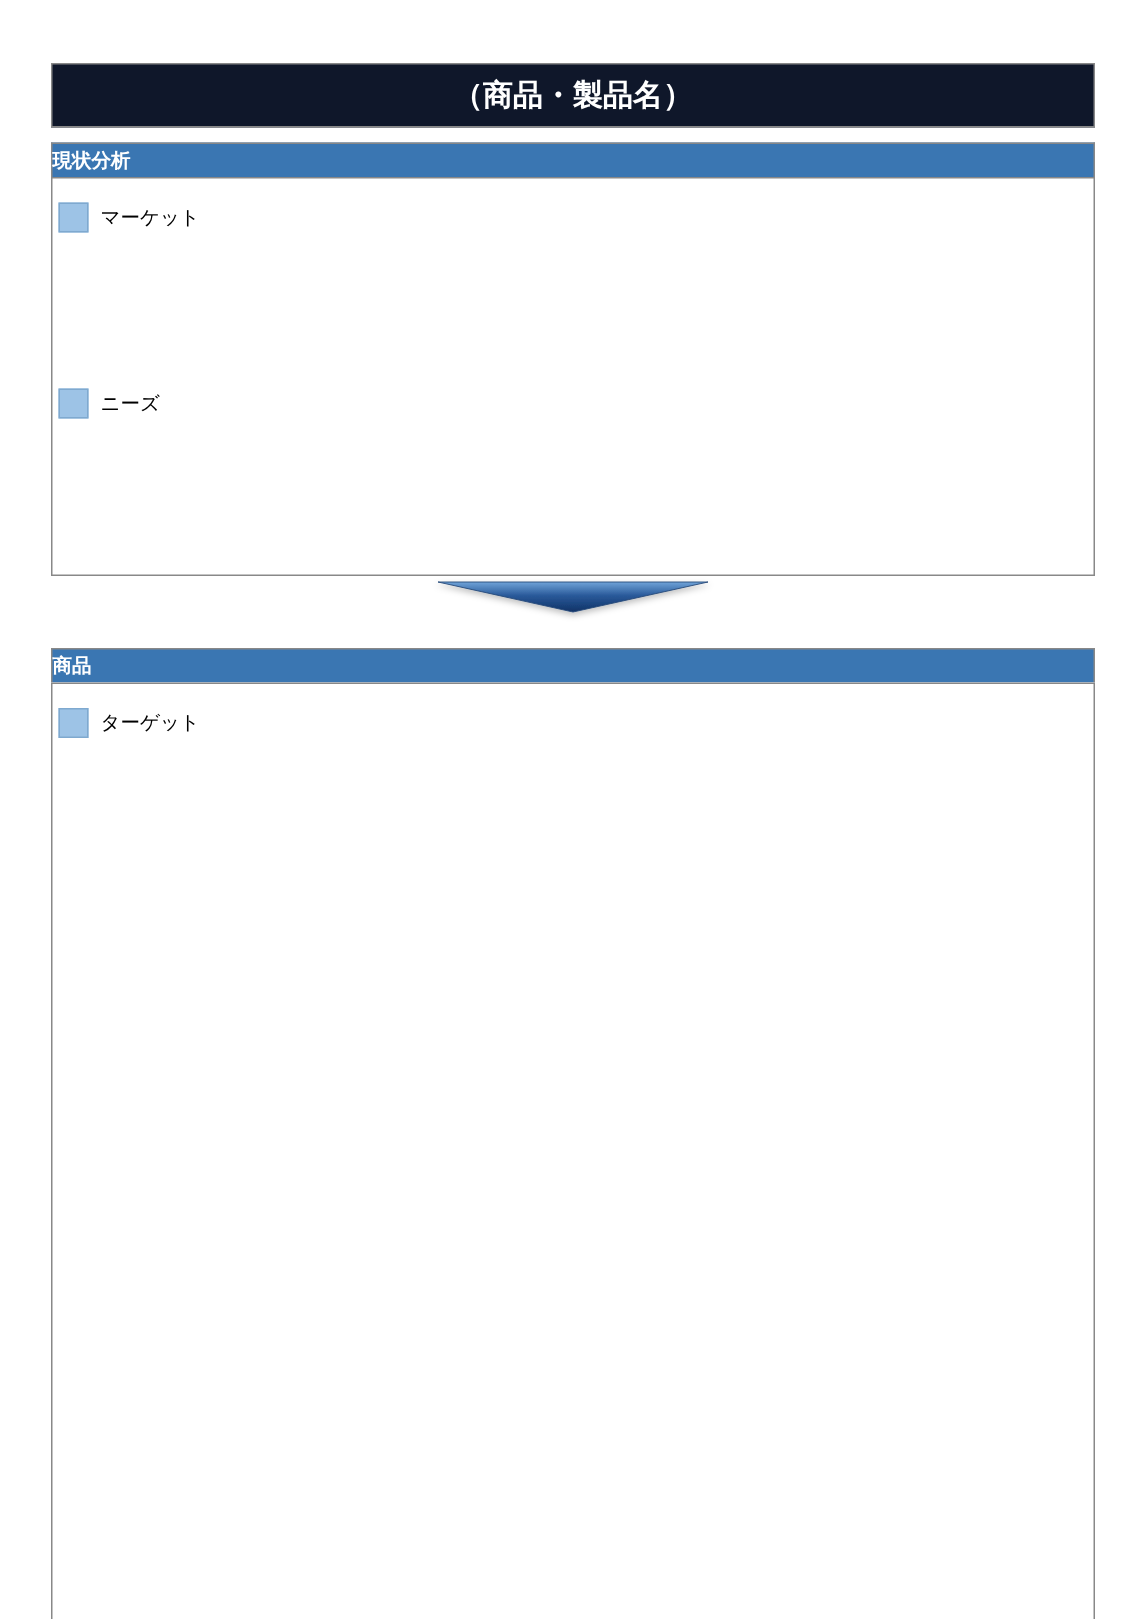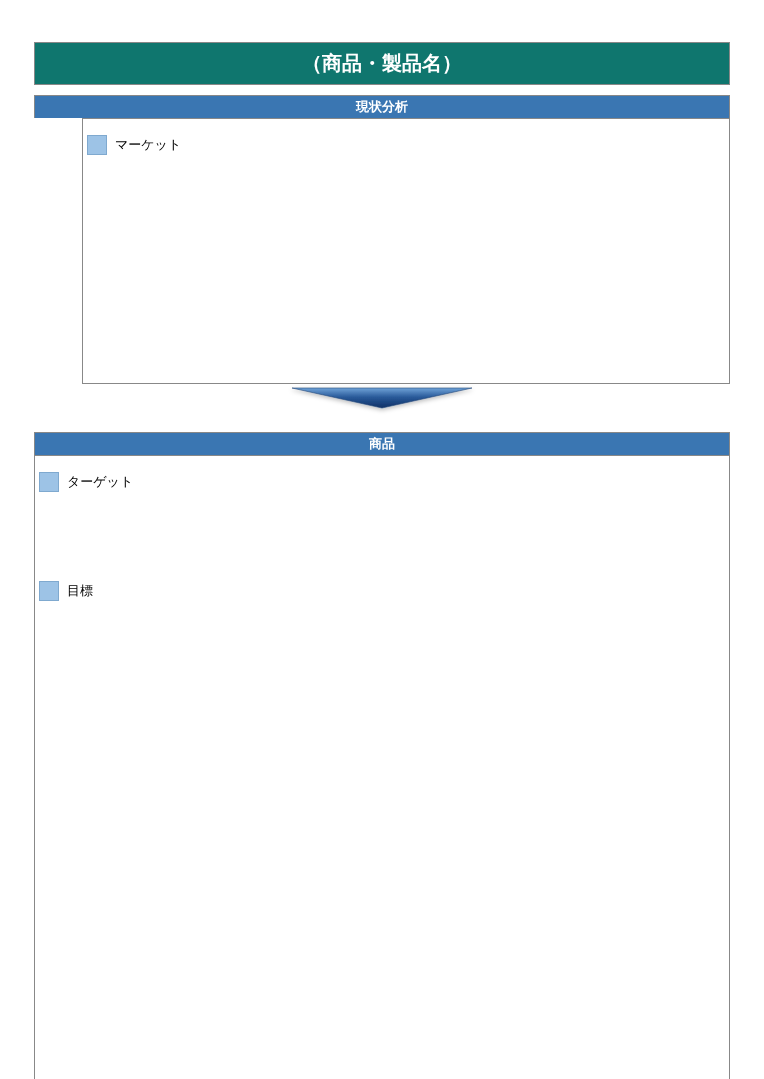--- a/index.html
+++ b/index.html
@@ -7,48 +7,46 @@
       padding: 0;
       box-sizing: border-box;
     }
     body {
       font-family: 'Meiryo', 'MS PGothic', sans-serif;
       background: #ffffff;
       width: 764px;
       padding: 42px 34px 30px 34px;
     }
     .title-bar {
-      background: #0f766e;
+      background: #0f172a;
       color: #ffffff;
       text-align: center;
       font-size: 20px;
       font-weight: bold;
       padding: 7px 0;
       border: 1px solid #888;
     }
     .section {
       margin-top: 10px;
     }
     .section-header {
       background: #3a76b2;
       color: #ffffff;
-      text-align: center;
       font-size: 13px;
       font-weight: bold;
       padding: 2px 0;
       border: 1px solid #888;
       border-bottom: none;
     }
     .section-body {
       border: 1px solid #888;
       background: #ffffff;
     }
     .body-analysis {
       height: 266px;
-      margin-left: 48px;
     }
     .body-product {
       height: 714px;
     }
     .item-row {
       display: flex;
       align-items: center;
       padding: 4px 4px 0 4px;
     }
     .item-row .bullet {
@@ -83,20 +81,24 @@
 
 <div class="section">
   <div class="section-header">現状分析</div>
   <div class="section-body body-analysis">
     <div style="height:12px;"></div>
     <div class="item-row">
       <div class="bullet"></div>
       <div class="label">マーケット</div>
     </div>
     <div class="spacer-100"></div>
+    <div class="item-row">
+      <div class="bullet"></div>
+      <div class="label">ニーズ</div>
+    </div>
   </div>
 </div>
 
 <div class="arrow-wrap">
   <svg class="arrow-svg" width="220" height="32" viewBox="0 0 220 32">
     <defs>
       <linearGradient id="g1" x1="0" y1="0" x2="0" y2="1">
         <stop offset="0%" stop-color="#6fa3d8"></stop>
         <stop offset="45%" stop-color="#2a5a9a"></stop>
         <stop offset="100%" stop-color="#0f3166"></stop>
@@ -111,20 +113,16 @@
 
 <div class="section" style="margin-top:16px;">
   <div class="section-header">商品</div>
   <div class="section-body body-product">
     <div style="height:12px;"></div>
     <div class="item-row">
       <div class="bullet"></div>
       <div class="label">ターゲット</div>
     </div>
     <div class="spacer-85"></div>
-    <div class="item-row">
-      <div class="bullet"></div>
-      <div class="label">目標</div>
-    </div>
     <div class="spacer-85"></div>
     <div class="spacer-85"></div>
   </div>
 </div>
 
 </body></html>

